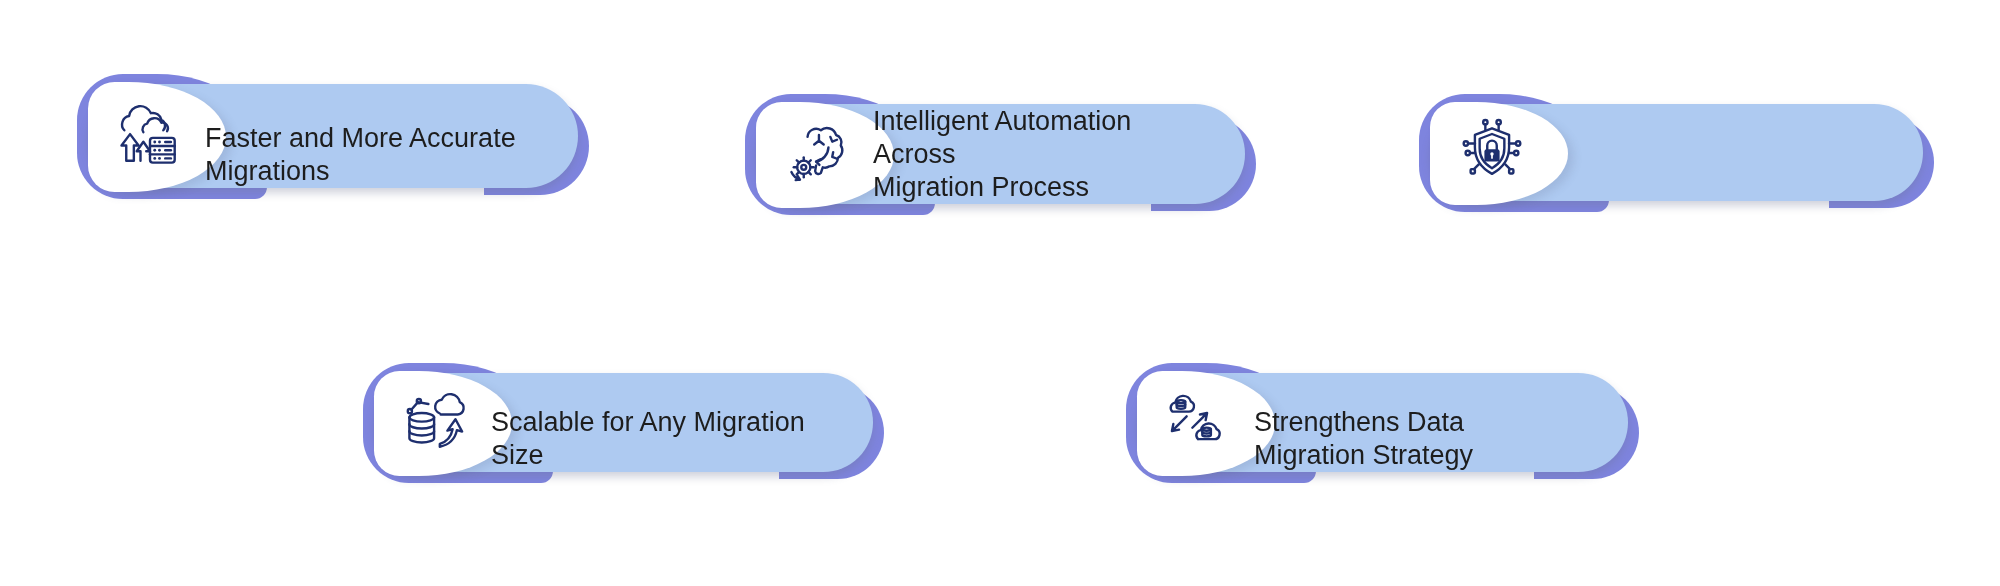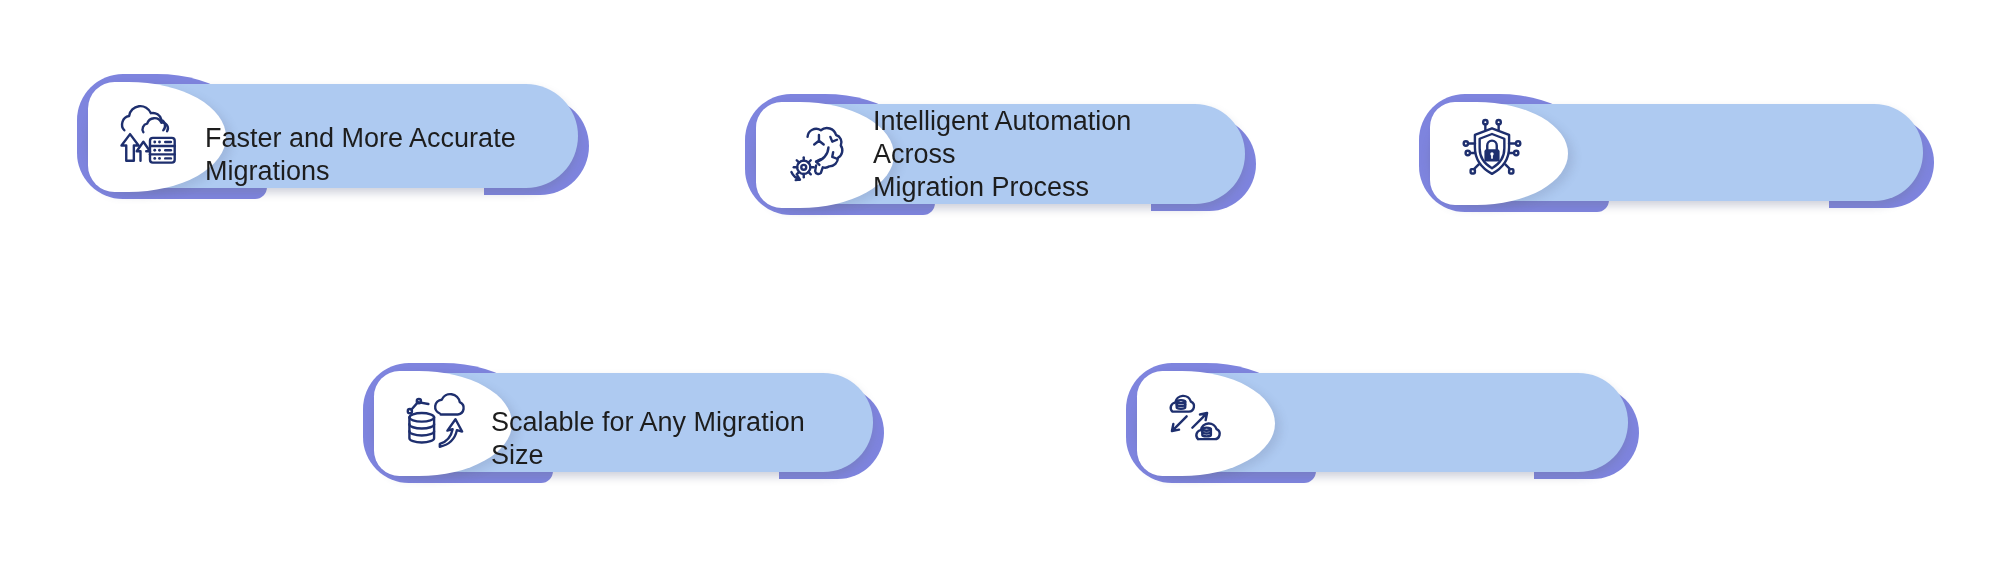--- a/index.html
+++ b/index.html
@@ -190,13 +190,17 @@
       <g transform="translate(27,29)">
         <path class="stroke" d="M12 28 h17 a5.5 5.5 0 0 0 2.5 -10.5 a8.5 8.5 0 0 0 -16.5 1 A5.5 5.5 0 0 0 12 28"></path>
         <ellipse class="stroke" cx="21" cy="17.5" rx="4.5" ry="1.6"></ellipse>
         <path class="stroke" d="M16.5 17.5 v6 a4.5 1.6 0 0 0 9 0 v-6"></path>
         <path class="stroke" d="M16.5 20.5 a4.5 1.6 0 0 0 9 0"></path>
       </g>
       <path class="stroke" d="M33 45 L44 34 M48.5 29.5 l-7.5 1.5 M48.5 29.5 l-1.5 7.5 M44 34 l4.5 -4.5"></path>
       <path class="stroke" d="M27 33 L16 44 M11.5 48.5 l7.5 -1.5 M11.5 48.5 l1.5 -7.5 M16 44 l-4.5 4.5"></path>
     </svg>
   </div>
+  <div class="label">
+      <span>Strengthens Data
+Migration Strategy</span>
+    </div>
 </div>
 
 </body></html>

